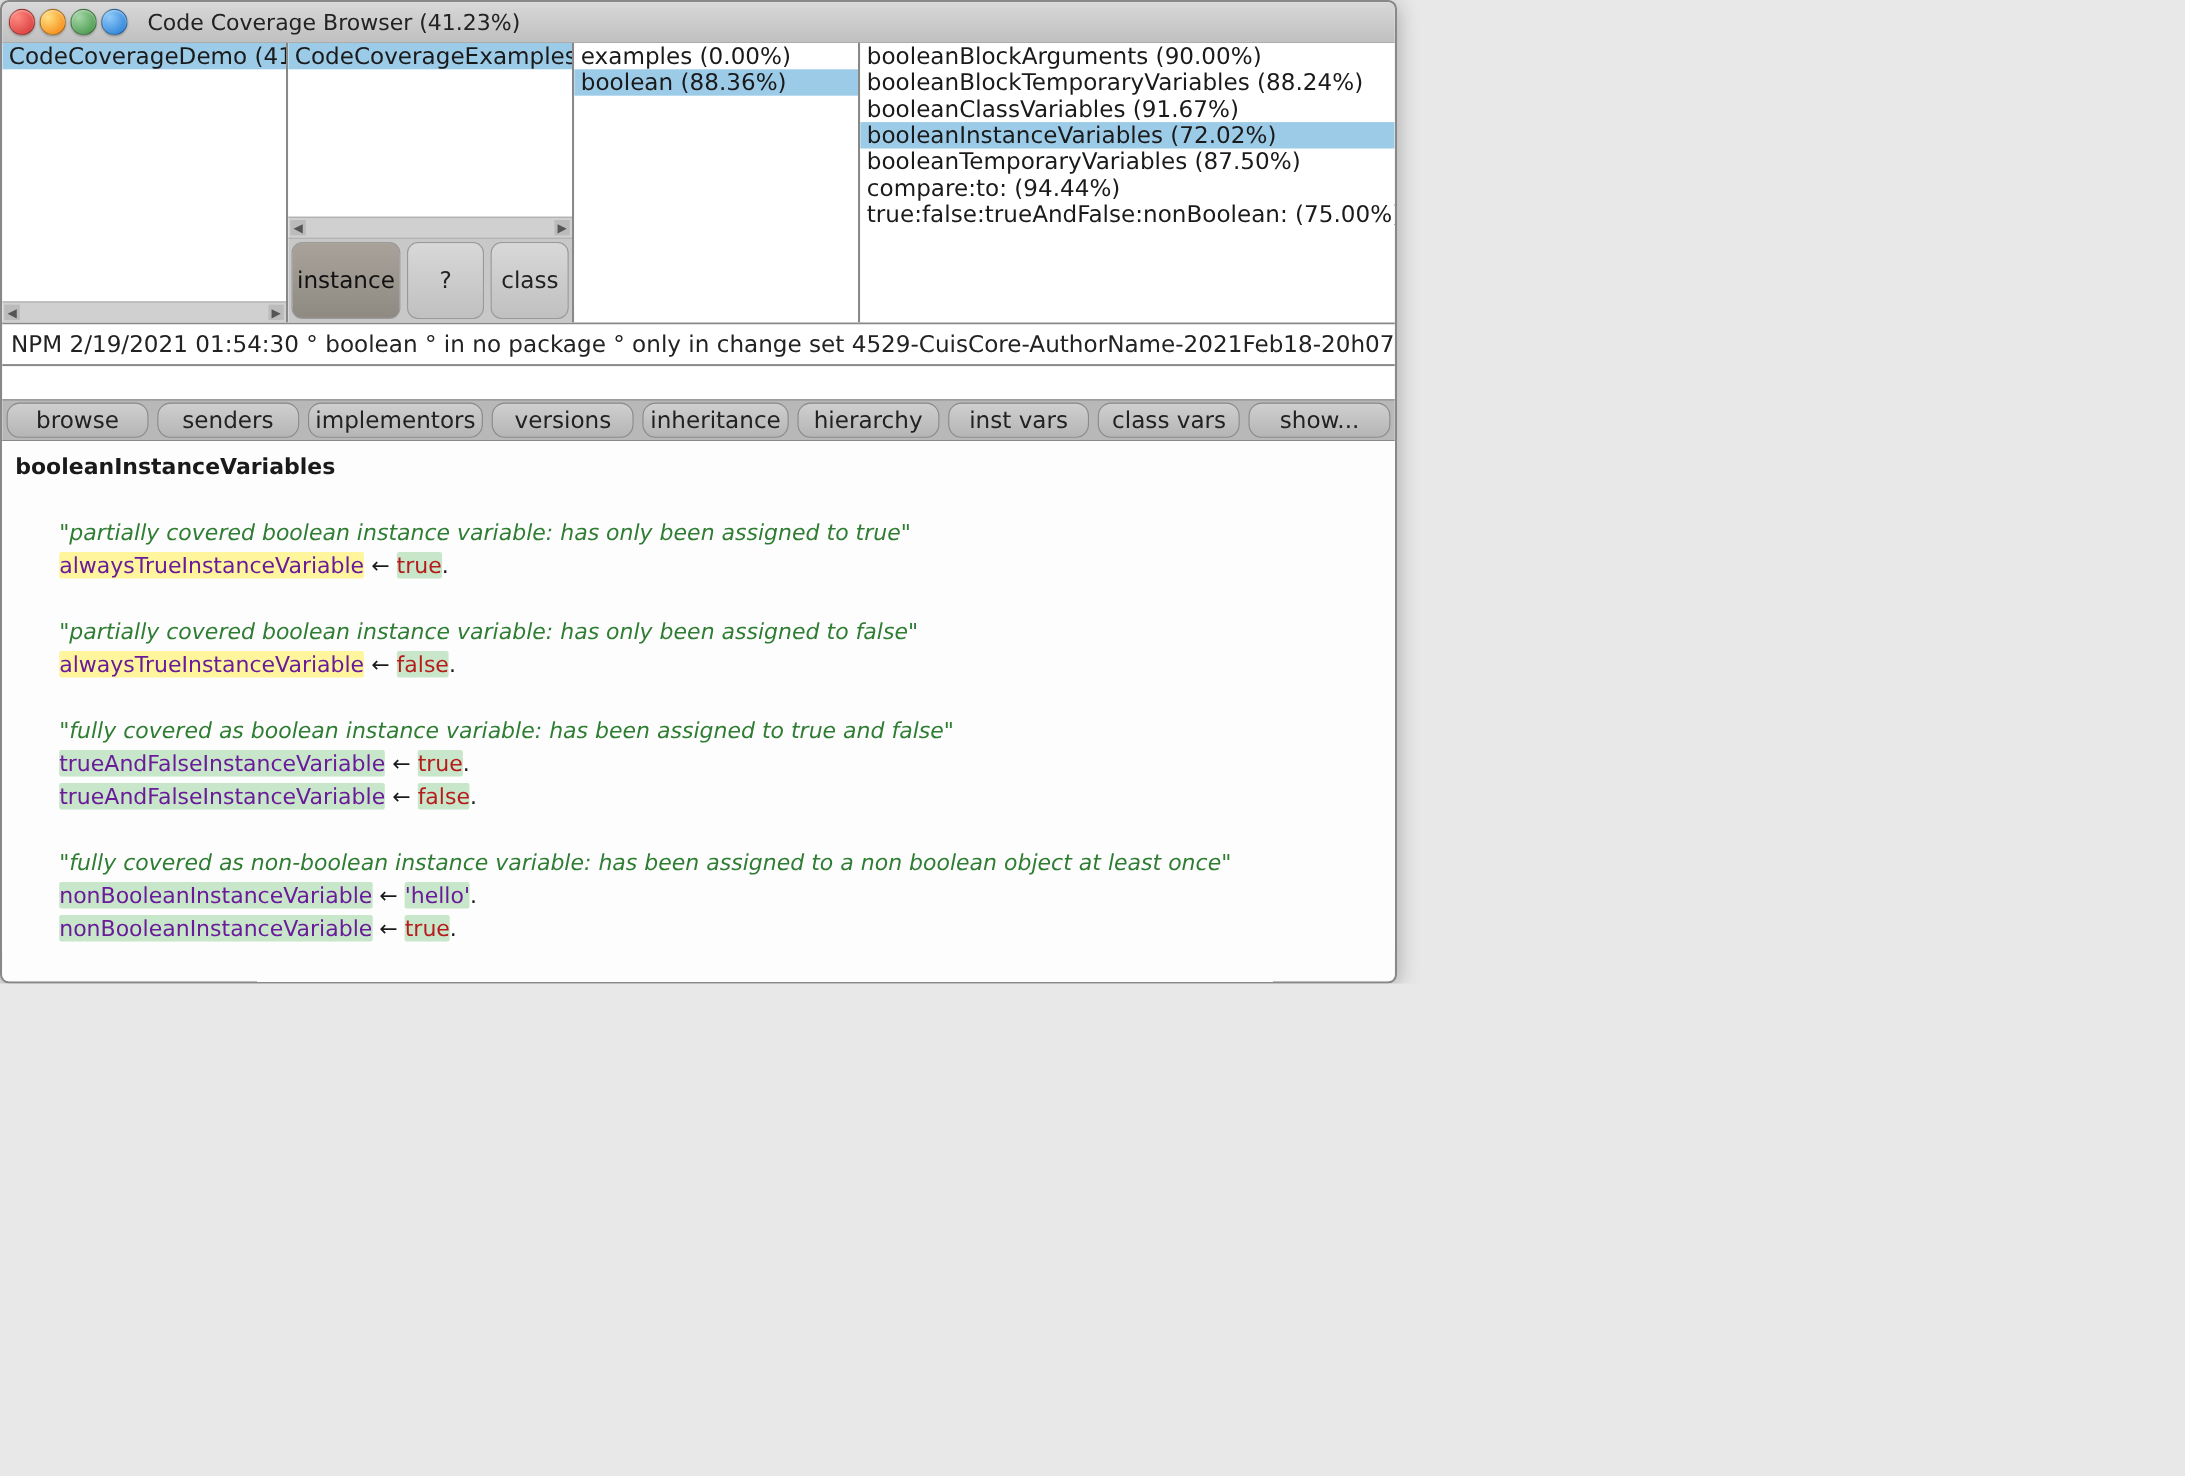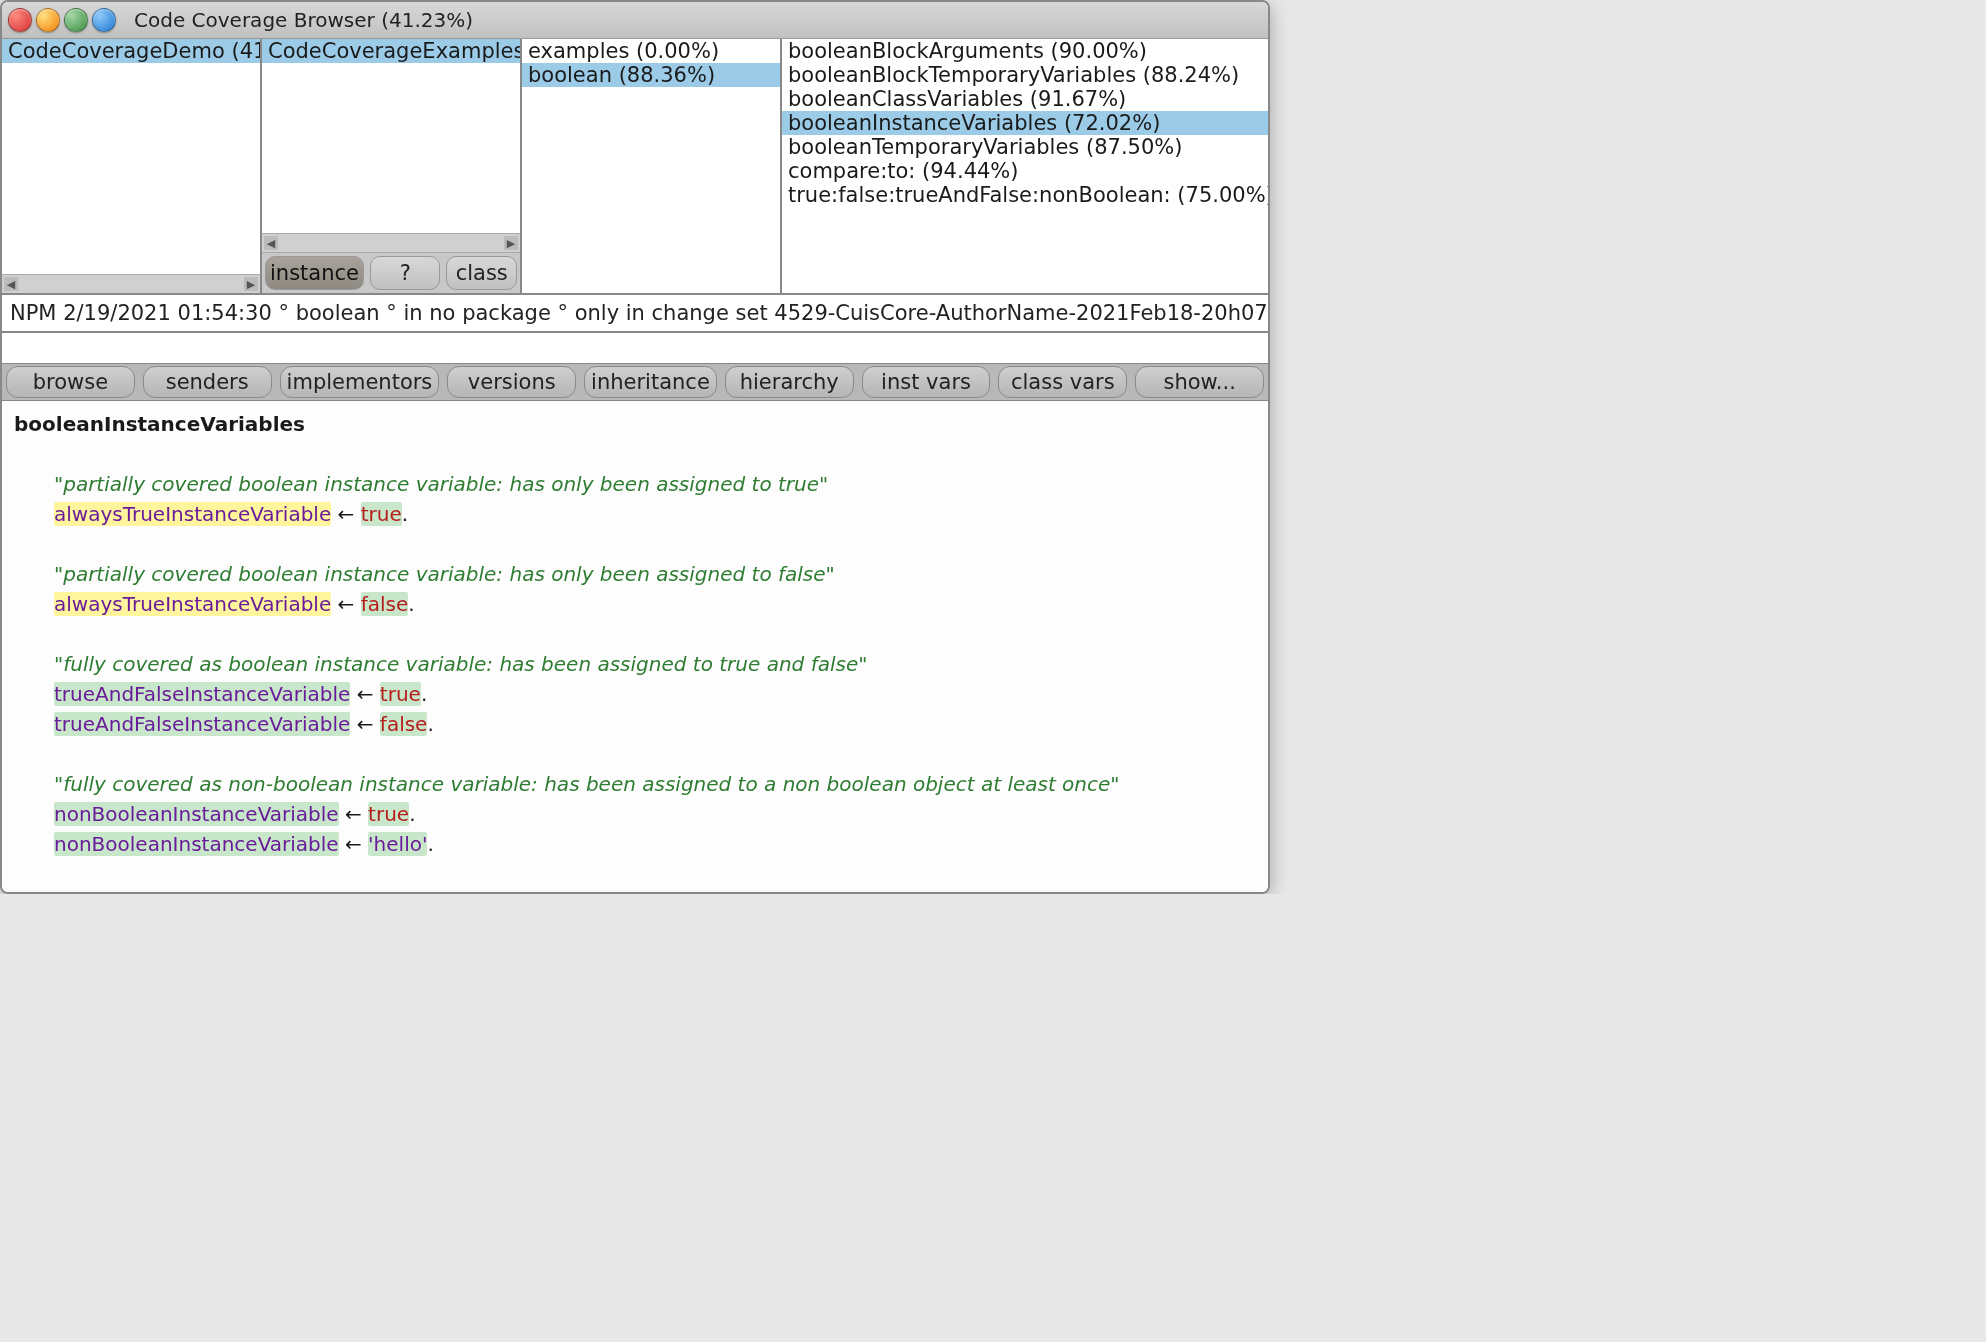--- a/index.html
+++ b/index.html
@@ -95,21 +95,21 @@
   }
 
   .tab-row {
     display: flex;
     background: #c8c8c8;
     border-top: 1px solid #aaa;
   }
   .tab-btn {
     flex: 1;
     text-align: center;
-    padding: 4px 4px;
+    padding: 22px 4px;
     font-size: 21px;
     color: #222;
     background: linear-gradient(to bottom,#d8d8d8,#c0c0c0);
     border: 1px solid #999;
     border-radius: 10px;
     margin: 3px;
     cursor: pointer;
   }
   .tab-btn.active { background: linear-gradient(to bottom,#a8a29a,#8e8a82); color:#111; }
 
@@ -264,19 +264,19 @@
       </div>
       <div class="blank"></div>
       <div class="code-indent">
         <div class="comment">"fully covered as boolean instance variable: has been assigned to true and false"</div>
         <div><span class="var hl-g">trueAndFalseInstanceVariable</span> ← <span class="kw hl-g">true</span>.</div>
         <div><span class="var hl-g">trueAndFalseInstanceVariable</span> ← <span class="kw hl-g">false</span>.</div>
       </div>
       <div class="blank"></div>
       <div class="code-indent">
         <div class="comment">"fully covered as non-boolean instance variable: has been assigned to a non boolean object at least once"</div>
+        <div><span class="var hl-g">nonBooleanInstanceVariable</span> ← <span class="str hl-g">'hello'</span>.</div>
         <div><span class="var hl-g">nonBooleanInstanceVariable</span> ← <span class="kw hl-g">true</span>.</div>
-        <div><span class="var hl-g">nonBooleanInstanceVariable</span> ← <span class="str hl-g">'hello'</span>.</div>
       </div>
       <div class="blank"></div>
     </div>
 
 </div>
 
 </body></html>

